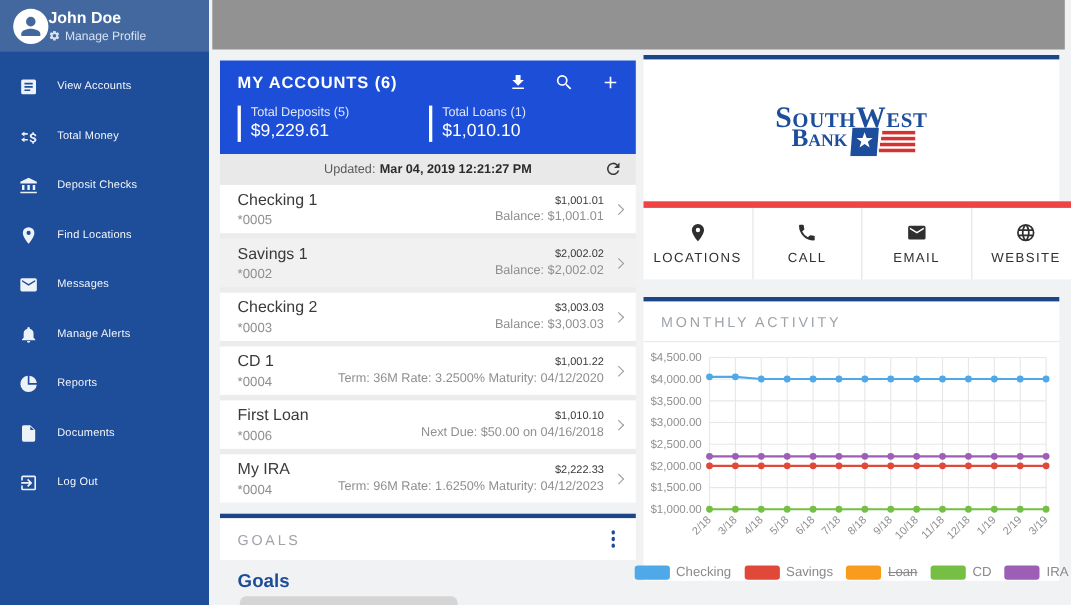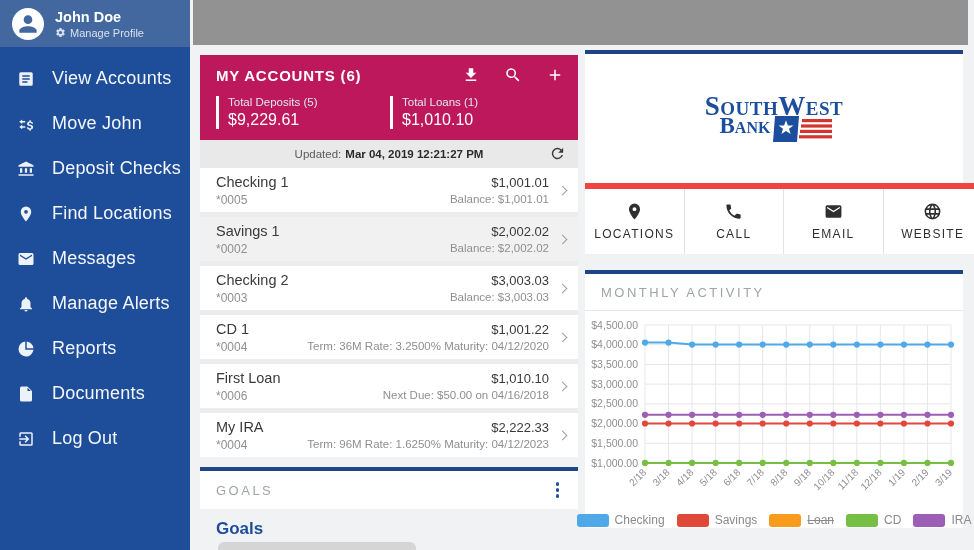--- a/index.html
+++ b/index.html
@@ -2,41 +2,41 @@
 <html><head>
 <meta charset="utf-8">
 <style>
   * { margin:0; padding:0; box-sizing:border-box; }
   html,body { background:#e9eaec; }
   body { font-family:"Liberation Sans", sans-serif; }
   #app { position:relative; width:974px; height:550px; background:#F1F2F3; overflow:hidden; }
 
   
   .sidebar { position:absolute; left:0; top:0; width:190px; height:550px; background:#1E4D99; z-index:5; }
-  .profile { height:47px; background:#42689F; display:flex; align-items:center; padding:0 12px; gap:11px; cursor:pointer; }
+  .profile { height:47px; background:#42689F; display:flex; align-items:center; padding:0 12px; cursor:pointer; }
   .avatar { width:32px; height:32px; border-radius:50%; background:#fff; display:flex; align-items:center; justify-content:center; flex:0 0 32px; }
   .avatar svg { width:26px; height:26px; fill:#42689F; }
   .p-name { color:#fff; font-size:14.5px; font-weight:bold; line-height:17px; }
   .p-manage { display:flex; align-items:center; gap:4px; color:#D8E1F1; font-size:11px; margin-top:1px; }
   .p-manage svg { width:11px; height:11px; fill:#D8E1F1; }
   .nav { padding-top:9px; }
   .nav-item { height:45px; display:flex; align-items:center; padding-left:17px; gap:17px; cursor:pointer; }
   .nav-item svg { width:18px; height:18px; fill:#EDF1F8; flex:0 0 18px; }
-  .nav-item .lbl { color:#F4F7FC; font-size:18px; letter-spacing:.2px; }
+  .nav-item .lbl { color:#F4F7FC; font-size:10px; letter-spacing:.2px; }
 
   
   .topbar { position:absolute; left:193px; top:0; width:775px; height:45px; background:#929292; }
 
   
   .card-top { border-top:4px solid #1C4587; }
   .sec-label { font-size:13px; letter-spacing:2.5px; color:#9FA4AA; }
 
   
   .accounts { position:absolute; left:200px; top:55px; width:378px; }
-  .acc-head { background:#be185d; color:#fff; padding:11px 14px 11px 16px; }
+  .acc-head { background:#1d4ed8; color:#fff; padding:11px 14px 11px 16px; }
   .acc-title-row { display:flex; align-items:center; }
   .acc-title { font-size:15px; font-weight:bold; letter-spacing:.8px; }
   .acc-icons { margin-left:auto; display:flex; gap:24px; align-items:center; }
   .acc-icons span { cursor:pointer; display:flex; }
   .acc-icons svg { width:18px; height:18px; fill:#fff; }
   .acc-totals { display:flex; margin-top:12px; }
   .total { border-left:3px solid #fff; padding-left:9px; width:50%; }
   .total .t-lbl { font-size:11.5px; color:#DEE6F4; }
   .total .t-val { font-size:16px; margin-top:3px; }
   .updated { height:28px; background:#E9E9E9; display:flex; align-items:center; justify-content:center; position:relative; font-size:11.5px; color:#5B5B5B; }
@@ -44,21 +44,21 @@
   .refresh { position:absolute; right:12px; top:5px; cursor:pointer; display:flex; }
   .refresh svg { width:17px; height:17px; fill:#3a3a3a; }
   .acc-list { background:#ECECEC; }
   .acct-row { background:#fff; height:44px; display:flex; align-items:center; padding:0 8px 0 16px; margin-bottom:5px; cursor:pointer; }
   .acct-row:last-child { margin-bottom:0; }
   .acct-row.alt { background:#F1F1F1; }
   .a-left { display:flex; flex-direction:column; gap:3px; }
   .a-name { font-size:14.5px; color:#3A3A3A; }
   .a-num { font-size:12px; color:#8F8F8F; }
   .a-right { margin-left:auto; text-align:right; display:flex; flex-direction:column; gap:3px; }
-  .a-amt { font-size:13px; color:#3A3A3A; }
+  .a-amt { font-size:10px; color:#3A3A3A; }
   .a-sub { font-size:11.5px; color:#8F8F8F; }
   .chev { width:7px; height:7px; border-right:1.6px solid #9E9E9E; border-top:1.6px solid #9E9E9E; transform:rotate(45deg); margin:0 4px 0 10px; flex:0 0 7px; }
 
   
   .goals-card { position:absolute; left:200px; top:467px; width:378px; background:#fff; }
   .goals-head { height:38px; display:flex; align-items:center; padding:0 16px; }
   .dots { margin-left:auto; display:flex; flex-direction:column; gap:2.5px; cursor:pointer; padding:3px; }
   .dots i { width:3.5px; height:3.5px; border-radius:50%; background:#1D4D99; }
   .goals-body { position:absolute; left:200px; top:509px; width:378px; height:41px; }
   .goals-title { color:#1D4D99; font-size:17px; font-weight:bold; padding:10px 0 0 16px; }
@@ -116,21 +116,21 @@
         <svg viewBox="0 0 24 24">
             <path d="M19 3H5a2 2 0 0 0-2 2v14a2 2 0 0 0 2 2h14a2 2 0 0 0 2-2V5a2 2 0 0 0-2-2zm-5 14H7v-2h7v2zm3-4H7v-2h10v2zm0-4H7V7h10v2z"></path>
           </svg>
         <span class="lbl">View Accounts</span>
       </div>
       <div class="nav-item">
         <svg viewBox="0 0 24 24">
             <path d="M7 6l-4 3 4 3V10h4V8H7V6zm4 9H7v-2l-4 3 4 3v-2h4v-2z"></path>
             <path d="M16.5 21v-1.6c-1.8-.3-3.2-1.2-3.3-3.2h2.1c.1.9.7 1.5 1.9 1.5 1.3 0 1.8-.6 1.8-1.3 0-.8-.5-1.2-2.1-1.6-2.2-.5-3.5-1.3-3.5-3.2 0-1.6 1.2-2.7 3.1-3V7h1.9v1.6c1.9.4 2.9 1.5 3 3.1h-2.1c-.1-.9-.6-1.4-1.7-1.4s-1.7.5-1.7 1.2c0 .7.5 1 2.1 1.4 2.1.5 3.5 1.3 3.5 3.3 0 1.8-1.3 2.8-3.1 3.1V21h-1.9z"></path>
           </svg>
-        <span class="lbl">Move John</span>
+        <span class="lbl">Total Money</span>
       </div>
       <div class="nav-item">
         <svg viewBox="0 0 24 24">
             <path d="M12 2L2 7v2h20V7L12 2zM4 11v6h3v-6H4zm6.5 0v6h3v-6h-3zM17 11v6h3v-6h-3zM2 19v2h20v-2H2z"></path>
           </svg>
         <span class="lbl">Deposit Checks</span>
       </div>
       <div class="nav-item">
         <svg viewBox="0 0 24 24">
             <path d="M12 2a7 7 0 0 0-7 7c0 5.25 7 13 7 13s7-7.75 7-13a7 7 0 0 0-7-7zm0 9.5A2.5 2.5 0 1 1 14.5 9 2.5 2.5 0 0 1 12 11.5z"></path>

